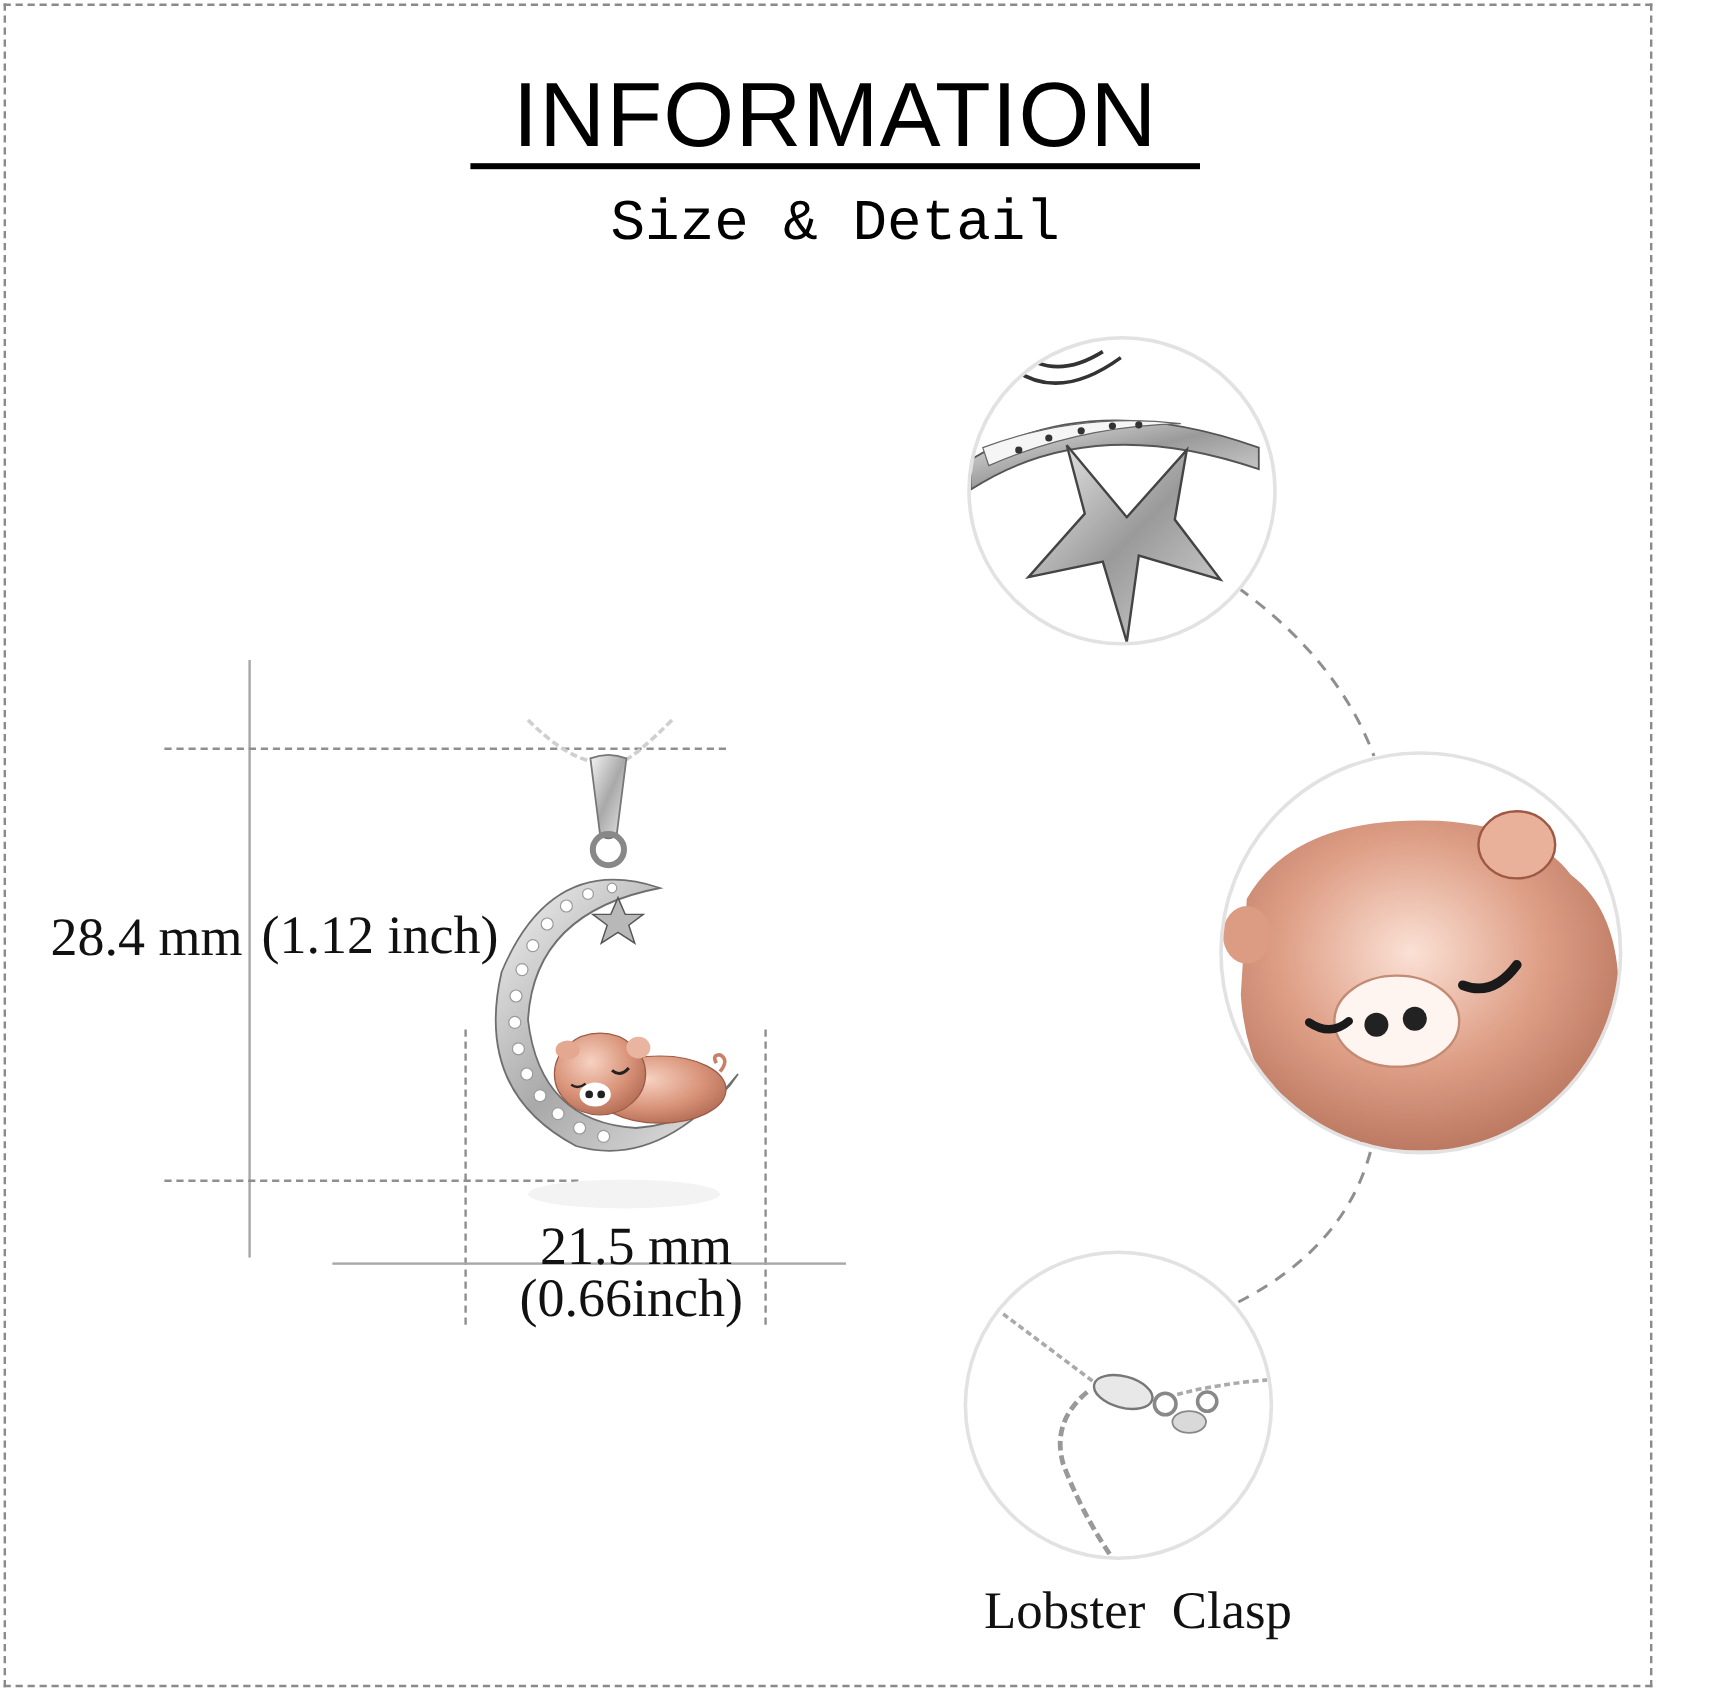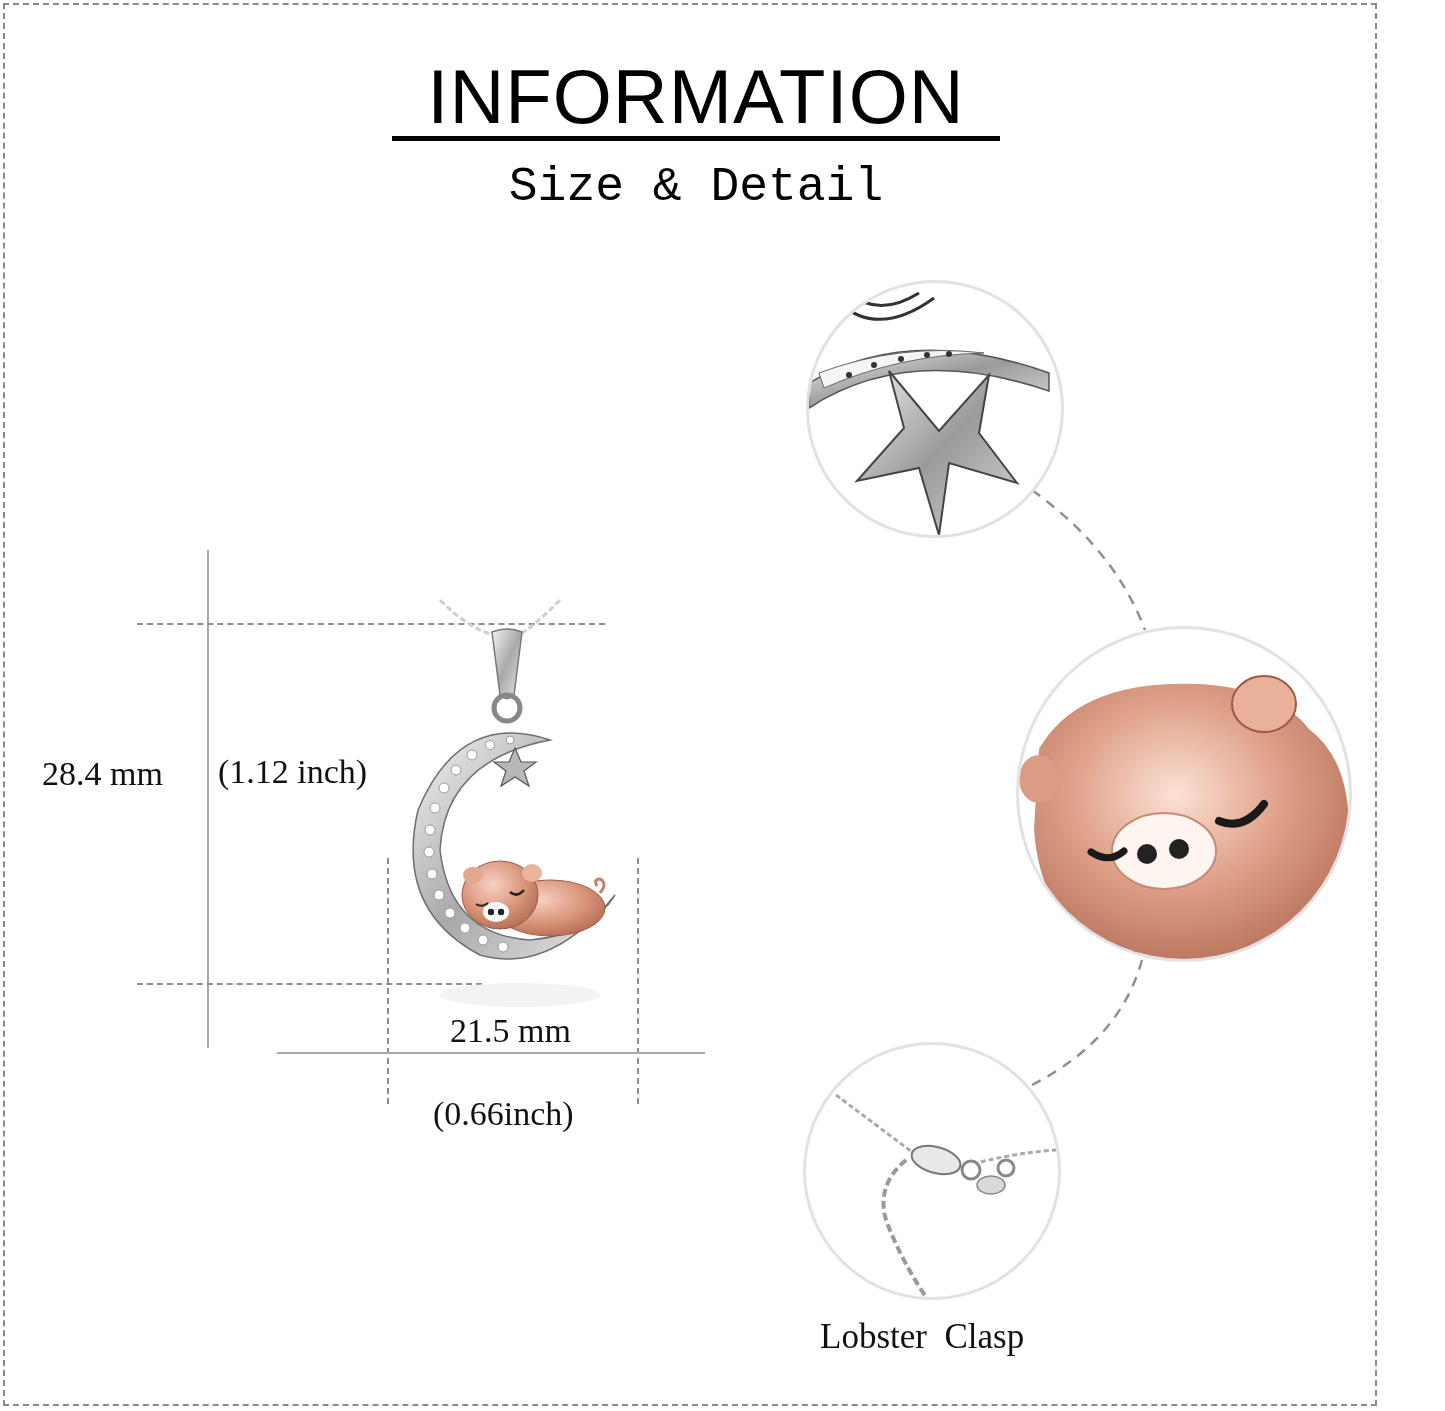--- a/index.html
+++ b/index.html
@@ -14,31 +14,31 @@
     color: #000; letter-spacing: 1px;
   }
   .title-rule {
     position: absolute; left: 392px; top: 136px; width: 608px; height: 5px; background: #000;
   }
   .subtitle {
     position: absolute; left: 392px; top: 158px; width: 608px; text-align: center;
     font-family: Liberation Mono, monospace; font-size: 48px; line-height: 58px; color: #000;
   }
   .dim-text {
-    position: absolute; font-family: "Liberation Serif", serif; font-size: 34px; color: #111; white-space: nowrap;
+    position: absolute; font-family: "Liberation Serif", serif; font-size: 45px; color: #111; white-space: nowrap;
   }
   .vline { position: absolute; width: 0; border-left: 2px solid #a8a8a8; }
   .hline { position: absolute; height: 0; border-top: 2px solid #a8a8a8; }
   .hdash { position: absolute; height: 0; border-top: 2px dashed #8f8f8f; }
   .vdash { position: absolute; width: 0; border-left: 2px dashed #8f8f8f; }
   .detail-circle {
     position: absolute; border-radius: 50%; border: 3px solid #e2e2e2; overflow: hidden; background: #fff;
   }
   .caption {
-    position: absolute; font-family: "Liberation Serif", serif; font-size: 35px; color: #111; white-space: nowrap;
+    position: absolute; font-family: "Liberation Serif", serif; font-size: 44px; color: #111; white-space: nowrap;
   }
   svg { display: block; }
 </style>
 </head>
 <body>
 
 <div class="frame"></div>
 
 <div class="title">INFORMATION</div>
 <div class="title-rule"></div>
@@ -47,21 +47,21 @@
 <div class="vline" style="left:207px; top:550px; height:498px;"></div>
 <div class="hdash" style="left:137px; top:623px; width:468px;"></div>
 <div class="hdash" style="left:137px; top:983px; width:345px;"></div>
 <div class="vdash" style="left:387px; top:858px; height:246px;"></div>
 <div class="vdash" style="left:637px; top:858px; height:246px;"></div>
 <div class="hline" style="left:277px; top:1052px; width:428px;"></div>
 
 <div class="dim-text" style="left:42px; top:755px;">28.4 mm</div>
 <div class="dim-text" style="left:218px; top:753px;">(1.12 inch)</div>
 <div class="dim-text" style="left:450px; top:1012px;">21.5 mm</div>
-<div class="dim-text" style="left:433px; top:1056px;margin-top:39px;">(0.66inch)</div>
+<div class="dim-text" style="left:433px; top:1056px;">(0.66inch)</div>
 
 <div style="position:absolute; left:400px; top:590px; width:240px; height:420px;">
   <svg width="240" height="420" viewBox="0 0 240 420">
     <defs>
       <linearGradient id="silv" x1="0" x2="1" y1="0" y2="1">
         <stop offset="0" stop-color="#f4f4f4"></stop>
           <stop offset="0.5" stop-color="#a9a9a9"></stop>
           <stop offset="1" stop-color="#e8e8e8"></stop>
       </linearGradient>
       <radialGradient id="rose" cx="0.4" cy="0.35" r="0.7">

